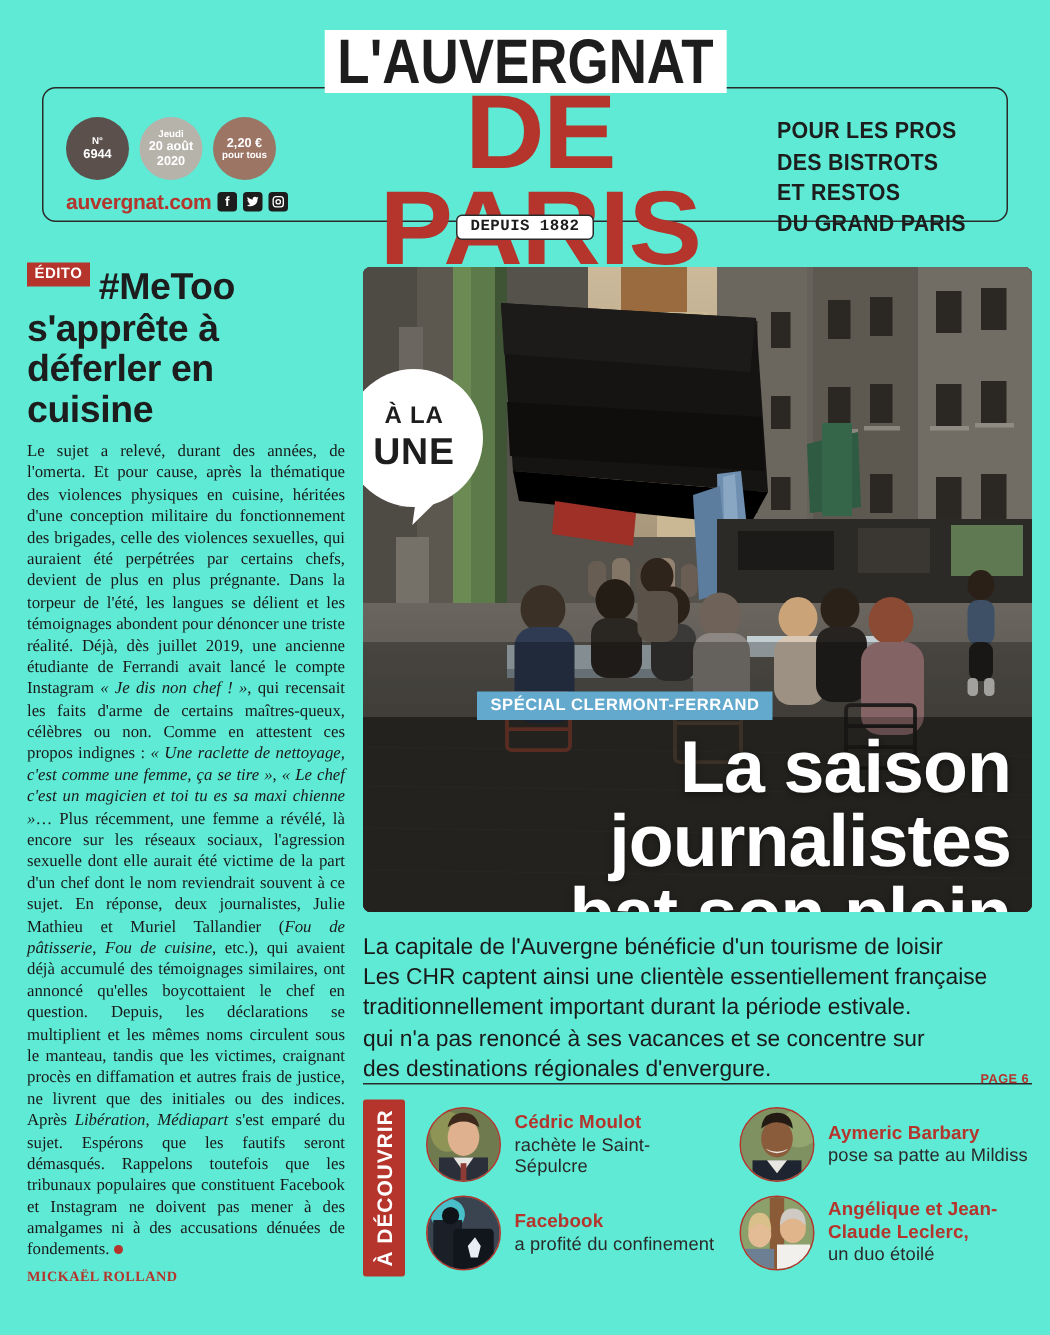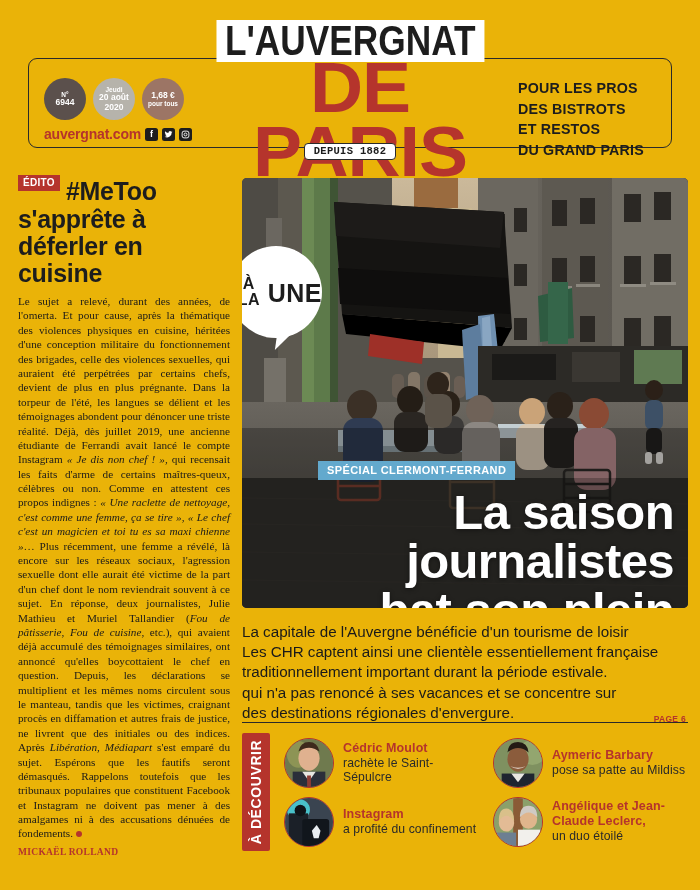--- a/index.html
+++ b/index.html
@@ -2,21 +2,21 @@
 <html><head>
 <meta charset="utf-8">
 <style>
   * { box-sizing: border-box; margin: 0; padding: 0; }
   html, body {
     width: 700px; height: 890px;
     background: #ffffff;
     font-family: "Liberation Sans", sans-serif;
     overflow: hidden;
   }
-  .page { position: relative; width: 700px; height: 890px; background: #eab308; }
+  .page { position: relative; width: 700px; height: 890px; background: #5eead4; }
 
   
   .masthead { position: relative; width: 700px; height: 160px; }
   .masthead-frame {
     position: absolute; left: 28px; top: 58px; right: 28px; height: 90px;
     border: 1.5px solid #2a2a2a; border-radius: 9px;
   }
   .paper-title-wrap { position: absolute; left:0; right:0; top:20px; z-index: 3; text-align:center; }
   .paper-title-txt {
     display: inline-block;
@@ -118,21 +118,21 @@
   .lead { position: absolute; left: 242px; top: 178px; width: 446px; }
   .photo {
     position: relative; width: 446px; height: 430px;
     border-radius: 5px; overflow: hidden; background: #4a4a48;
   }
   .photo svg { position: absolute; inset: 0; width: 100%; height: 100%; display:block; }
 
   .bubble {
     position: absolute; left: -12px; top: 68px; width: 92px; height: 92px;
     background: #fff; border-radius: 50%; z-index: 6;
-    display: flex; align-items: center; justify-content: center;
+    display: flex; flex-direction: column; align-items: center; justify-content: center;
   }
   .bubble:after {
     content: ""; position: absolute; left: 46px; bottom: -13px;
     width: 0; height: 0; border-left: 13px solid #fff;
     border-bottom: 17px solid transparent; transform: rotate(8deg);
   }
   .bubble-t {
     font-family: "Liberation Sans Narrow","Liberation Sans",sans-serif;
     font-weight: 700; color: #1d1d1d; line-height: 1; text-align: center;
     position: relative; z-index: 2;
@@ -230,21 +230,21 @@
       <div class="badge c1">
         <span class="sup">N°</span>
         <span>6944</span>
       </div>
       <div class="badge c2">
         <span class="sup">Jeudi</span>
         <span>20 août</span>
         <span>2020</span>
       </div>
       <div class="badge c3">
-        <span>1,68 €</span>
+        <span>2,20 €</span>
         <span class="sup">pour tous</span>
       </div>
     </div>
 
     <div class="site-row">
       <span class="site-url">auvergnat.com</span>
       <span class="soc">f</span>
       <span class="soc">
         <svg viewBox="0 0 16 16" width="9" height="9">
             <path fill="#fff" d="M15 3.3a5.7 5.7 0 0 1-1.6.5 2.9 2.9 0 0 0 1.2-1.6c-.5.3-1.1.5-1.8.7a2.9 2.9 0 0 0-4.9 2.6A8.2 8.2 0 0 1 2 2.4a2.9 2.9 0 0 0 .9 3.8c-.5 0-.9-.1-1.3-.3a2.9 2.9 0 0 0 2.3 2.8c-.4.1-.9.1-1.3 0a2.9 2.9 0 0 0 2.7 2A5.9 5.9 0 0 1 1 12a8.2 8.2 0 0 0 12.6-7.3c.6-.4 1-.9 1.4-1.4z"></path>
@@ -496,21 +496,21 @@
             <svg viewBox="0 0 50 50">
               <rect width="50" height="50" fill="#3a4450"></rect>
               <ellipse cx="14" cy="12" rx="12" ry="11" fill="#49c0c9"></ellipse>
               <rect x="4" y="16" width="20" height="34" fill="#1b2028"></rect>
               <rect x="18" y="22" width="28" height="28" rx="3" fill="#11161c"></rect>
               <path d="M28 34 l5 -6 l4 6 l-2 8 l-5 0z" fill="#e9eef2"></path>
               <ellipse cx="16" cy="13" rx="6" ry="6" fill="#0f1318"></ellipse>
             </svg>
           </div>
           <div class="disc-txt">
-            <div class="disc-name">Instagram</div>
+            <div class="disc-name">Facebook</div>
             <div class="disc-sub">a profité du confinement</div>
           </div>
         </div>
 
         <div class="disc-item">
           <div class="disc-ava">
             <svg viewBox="0 0 50 50">
               <rect width="50" height="50" fill="#8ba06a"></rect>
               <rect x="20" y="0" width="10" height="50" fill="#8a5b36"></rect>
               <ellipse cx="13" cy="26" rx="8" ry="9" fill="#e3bb95"></ellipse>

